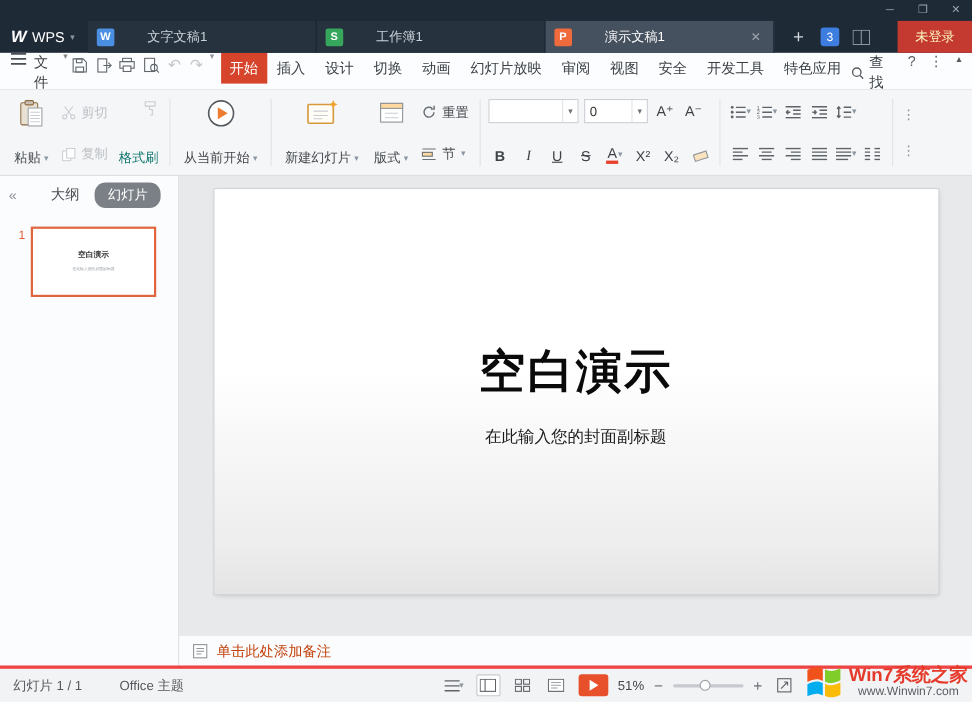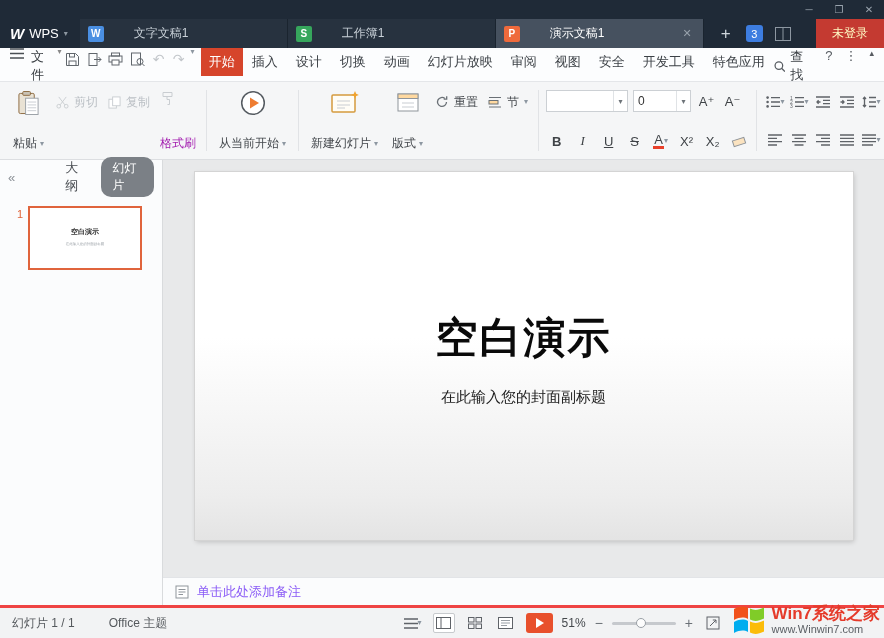--- a/index.html
+++ b/index.html
@@ -43,24 +43,24 @@
   .help{font-size:13px;color:#565b61;margin-right:12px;}
   .mmore{font-size:13px;color:#565b61;margin-right:12px;}
   .mcollapse{font-size:9px;color:#565b61;}
 
   
   .ribbon{height:78px;background:#f5f6f7;border-bottom:1px solid #dcdee1;display:flex;align-items:stretch;padding:4px 6px;flex:0 0 auto;overflow:hidden;}
   .vsep{width:1px;background:#e1e3e6;margin:4px 5px;flex:0 0 auto;}
   .group{display:flex;align-items:stretch;flex:0 0 auto;}
   .bigbtn{display:flex;flex-direction:column;align-items:center;justify-content:space-between;padding:4px 7px 3px;}
   .biglabel{display:flex;align-items:center;gap:3px;font-size:12px;color:#44484d;white-space:nowrap;}
-  .stack{display:flex;flex-direction:row;justify-content:space-between;padding:5px 0 4px;}
+  .stack{display:flex;flex-direction:column;justify-content:space-between;padding:5px 0 4px;}
   .sbtn{display:flex;align-items:center;gap:5px;font-size:12px;color:#44484d;height:22px;padding:0 5px;white-space:nowrap;}
   .sbtn.dis{color:#bcc1c6;}
-  .vbtn{display:flex;flex-direction:column;align-items:flex-start;justify-content:space-between;padding:5px 5px 3px;font-size:12px;color:#a21caf;}
+  .vbtn{display:flex;flex-direction:column;align-items:flex-end;justify-content:space-between;padding:5px 5px 3px;font-size:12px;color:#0f766e;}
   .fontgrp{display:flex;flex-direction:column;justify-content:space-between;padding:4px 2px 3px;}
   .frow{display:flex;align-items:center;gap:5px;}
   .combo{display:flex;align-items:center;background:#fff;border:1px solid #ccd0d4;height:22px;}
   .cinput{border:0;outline:none;font-size:12px;padding:0 4px;height:20px;color:#333;background:transparent;}
   .ccaret{width:14px;height:20px;display:flex;align-items:center;justify-content:center;border-left:1px solid #e0e3e6;color:#6d7378;font-size:8px;}
   .fmt{min-width:21px;height:22px;display:flex;align-items:center;justify-content:center;font-size:13px;color:#3f4347;padding:0 2px;}
   .fmt .b{font-weight:bold;}
   .fmt .i{font-style:italic;font-family:"Liberation Serif",serif;}
   .fmt .u{text-decoration:underline;}
   .fmt .s{text-decoration:line-through;}
@@ -68,52 +68,52 @@
   .pgrp{display:flex;flex-direction:column;justify-content:space-between;padding:5px 2px 4px;}
   .prow{display:flex;align-items:center;gap:2px;}
   .pbtn{min-width:22px;height:22px;display:flex;align-items:center;justify-content:center;gap:1px;}
   .ofl{display:flex;flex-direction:column;align-items:center;justify-content:space-around;color:#8b9096;font-size:12px;padding:2px 3px;}
 
   
   .bodyrow{flex:1;display:flex;min-height:0;}
   .sidebar{width:163px;background:#fbfcfd;border-right:1px solid #d9dbdd;display:flex;flex-direction:column;flex:0 0 auto;}
   .sideheader{height:34px;display:flex;align-items:center;padding:0 8px;gap:14px;}
   .collapsebtn{color:#8b9096;font-size:13px;}
-  .outlinelbl{font-size:13px;color:#4a4e53;margin-left:36px;}
+  .outlinelbl{font-size:13px;color:#4a4e53;margin-left:17px;}
   .slidespill{background:#7b8086;color:#fff;font-size:12px;border-radius:10px;padding:3px 12px;}
   .thumbrow{display:flex;margin-top:12px;}
   .thumbnum{width:28px;text-align:right;padding-right:5px;font-size:11px;color:#e0643a;padding-top:2px;}
   .thumb{width:114px;height:64px;background:#fff;border:2px solid #e0643c;position:relative;display:flex;flex-direction:column;align-items:center;justify-content:center;gap:3px;}
   .tmini-title{font-size:7px;font-weight:bold;color:#333;}
   .tmini-sub{font-size:6px;transform:scale(.58);color:#9aa0a6;white-space:nowrap;}
 
   .canvas{flex:1;display:flex;flex-direction:column;background:#e8e9ea;min-width:0;}
   .slidearea{flex:1;display:flex;justify-content:center;align-items:flex-start;padding-top:12px;}
   .slide{width:658px;height:368px;background:linear-gradient(180deg,#ffffff 45%,#ededed 88%,#e4e4e4 100%);box-shadow:0 0 0 1px #d4d4d4,1px 2px 5px rgba(0,0,0,.18);display:flex;flex-direction:column;align-items:center;padding-top:138px;}
   .stitle{font-size:42px;font-weight:800;color:#0a0a0a;letter-spacing:2px;}
   .ssub{font-size:15px;color:#1c1c1c;margin-top:22px;}
   .notesbar{height:28px;background:#fbfcfd;border-top:1px solid #e2e4e7;display:flex;align-items:center;gap:8px;padding:0 12px;flex:0 0 auto;}
-  .noteslbl{font-size:13px;color:#8b5cf6;}
+  .noteslbl{font-size:13px;color:#c2410c;}
 
   
   .statusbar{height:33px;background:#f2f3f4;border-top:3px solid #ef4444;display:flex;align-items:center;padding:0 12px;font-size:12px;color:#55595d;flex:0 0 auto;position:relative;}
   .sinfo{margin-right:34px;}
   .sctrl{margin-left:auto;display:flex;align-items:center;gap:9px;margin-right:148px;}
   .viewbtn{display:flex;align-items:center;justify-content:center;width:22px;height:20px;}
   .viewbtn.sel{background:#ffffff;border:1px solid #c7cacd;border-radius:2px;}
   .playbtn{width:27px;height:20px;background:#e8502c;border-radius:3px;display:flex;align-items:center;justify-content:center;}
   .playtri{width:0;height:0;border-left:8px solid #fff;border-top:5px solid transparent;border-bottom:5px solid transparent;margin-left:2px;}
   .zoomtxt{color:#44484c;}
   .zsign{font-size:14px;color:#6a7076;}
   .track{width:64px;height:3px;background:#c6c9cd;border-radius:2px;position:relative;}
   .thumbdot{position:absolute;left:38%;top:-4px;width:10px;height:10px;border-radius:50%;background:#fdfdfd;border:1px solid #9aa0a6;}
 
   
   .watermark{position:absolute;right:4px;bottom:1px;display:flex;align-items:center;gap:6px;z-index:5;}
-  .wmtext{display:flex;flex-direction:column;line-height:1.15;}
+  .wmtext{display:flex;flex-direction:column;line-height:1.15;align-items:center;}
   .wmtitle{font-size:17px;font-weight:bold;color:#e53a2a;}
   .wmurl{font-size:11px;color:#5a5e63;}
 </style>
 </head>
 <body>
 
 <div class="app">
 
   <div class="titlebar">
     <div class="winctrl">

